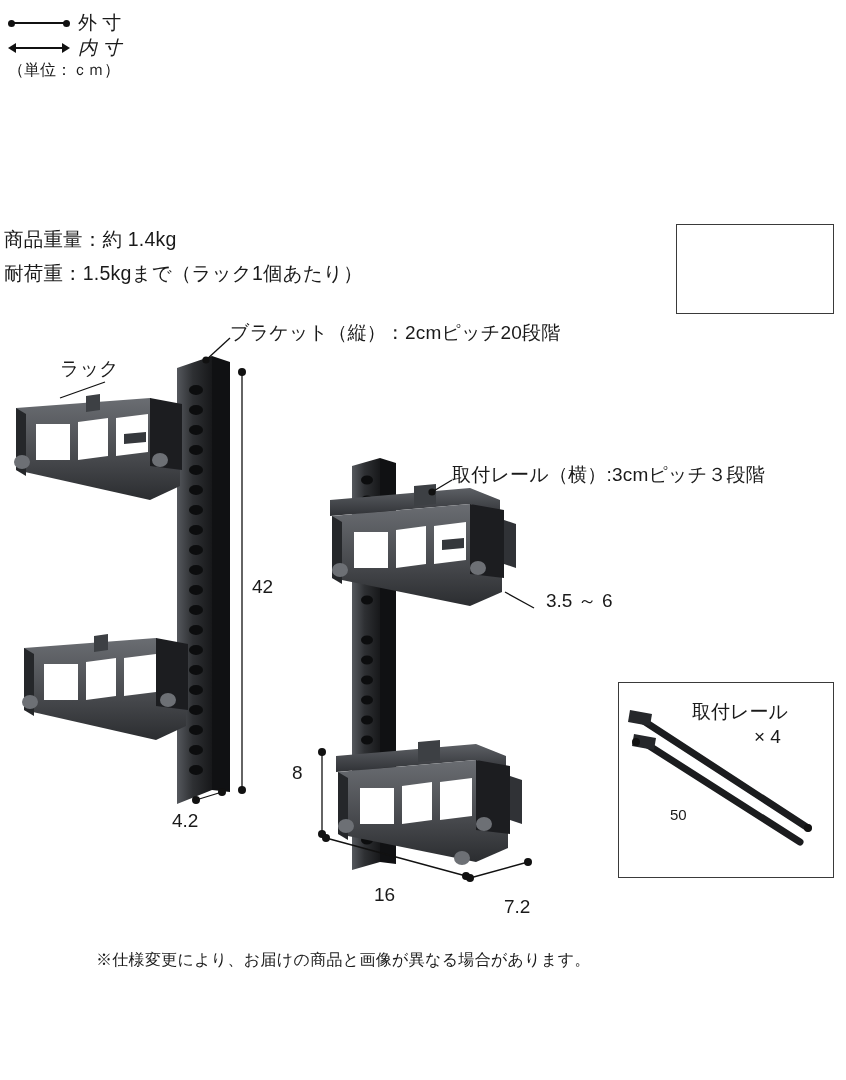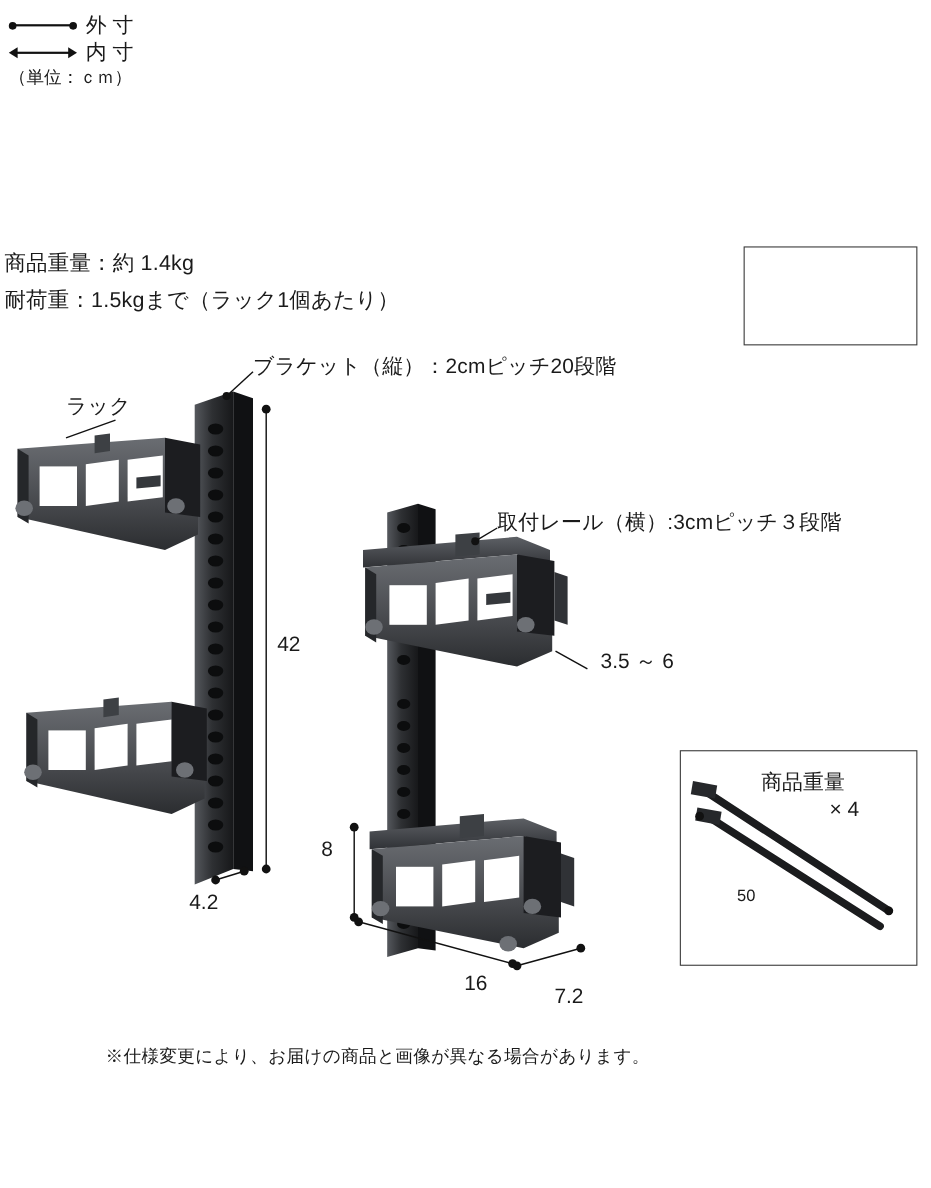--- a/index.html
+++ b/index.html
@@ -43,21 +43,21 @@
     border: 1.5px solid #3a3a3a;
     box-sizing: border-box;
   }
   .legend-row {
     position: absolute;
     display: flex;
     align-items: center;
     font-size: 19px;
   }
   .legend-row.r1 { left: 8px; top: 10px; }
-  .legend-row.r2 { left: 8px; top: 35px; }
+  .legend-row.r2 { left: 8px; top: 35px; font-style: italic; }
   .legend-unit {
     position: absolute;
     left: 8px;
     top: 60px;
     font-size: 16px;
   }
   .legend-arrow {
     width: 62px;
     height: 14px;
     position: relative;
@@ -385,23 +385,23 @@
   </svg>
 
   <div class="label" style="left:60px; top:356px;">ラック</div>
   <div class="label" style="left:230px; top:320px;text-align:right;">ブラケット（縦）：2cmピッチ20段階</div>
   <div class="label" style="left:452px; top:462px;">取付レール（横）:3cmピッチ３段階</div>
 
   <div class="dim" style="left:252px; top:576px;">42</div>
   <div class="dim" style="left:172px; top:810px;">4.2</div>
   <div class="dim" style="left:546px; top:588px;">3.5 ～ 6</div>
   <div class="dim" style="left:292px; top:762px;">8</div>
-  <div class="dim" style="left:374px; top:884px;margin-left:48px;">16</div>
+  <div class="dim" style="left:374px; top:884px;">16</div>
   <div class="dim" style="left:504px; top:896px;">7.2</div>
 
   <div class="band-box"></div>
-  <div class="band-title">商品重量</div>
+  <div class="band-title">取付レール</div>
   <div class="band-count">× 4</div>
   <div class="band-dim">50</div>
 
   <div class="footer-note">※仕様変更により、お届けの商品と画像が異なる場合があります。</div>
 
 </div>
 
 </body></html>

